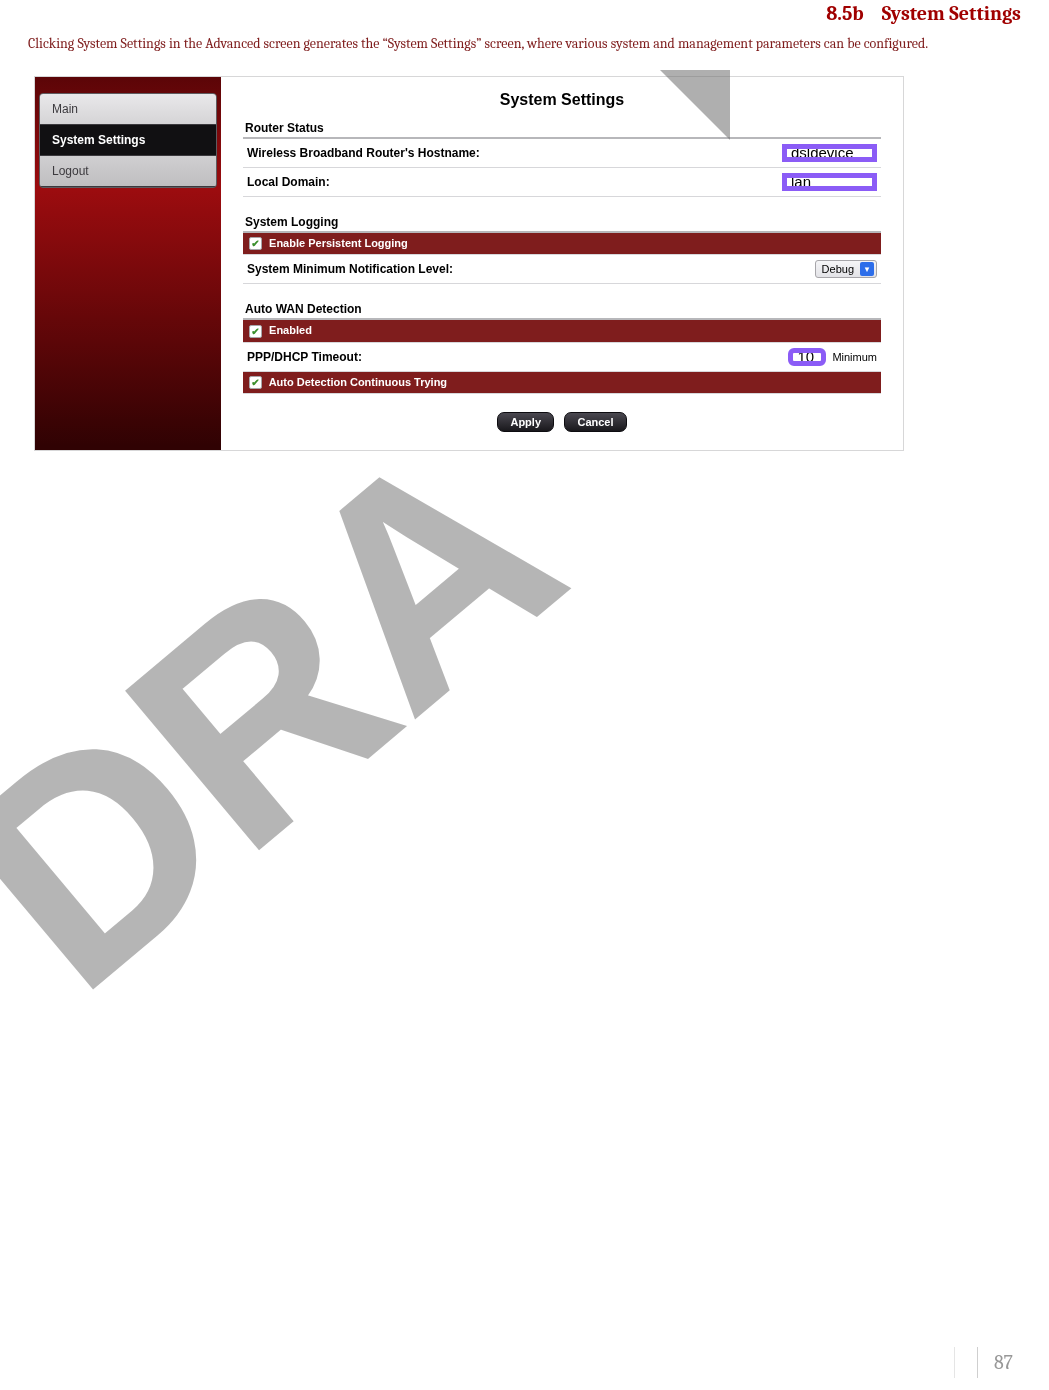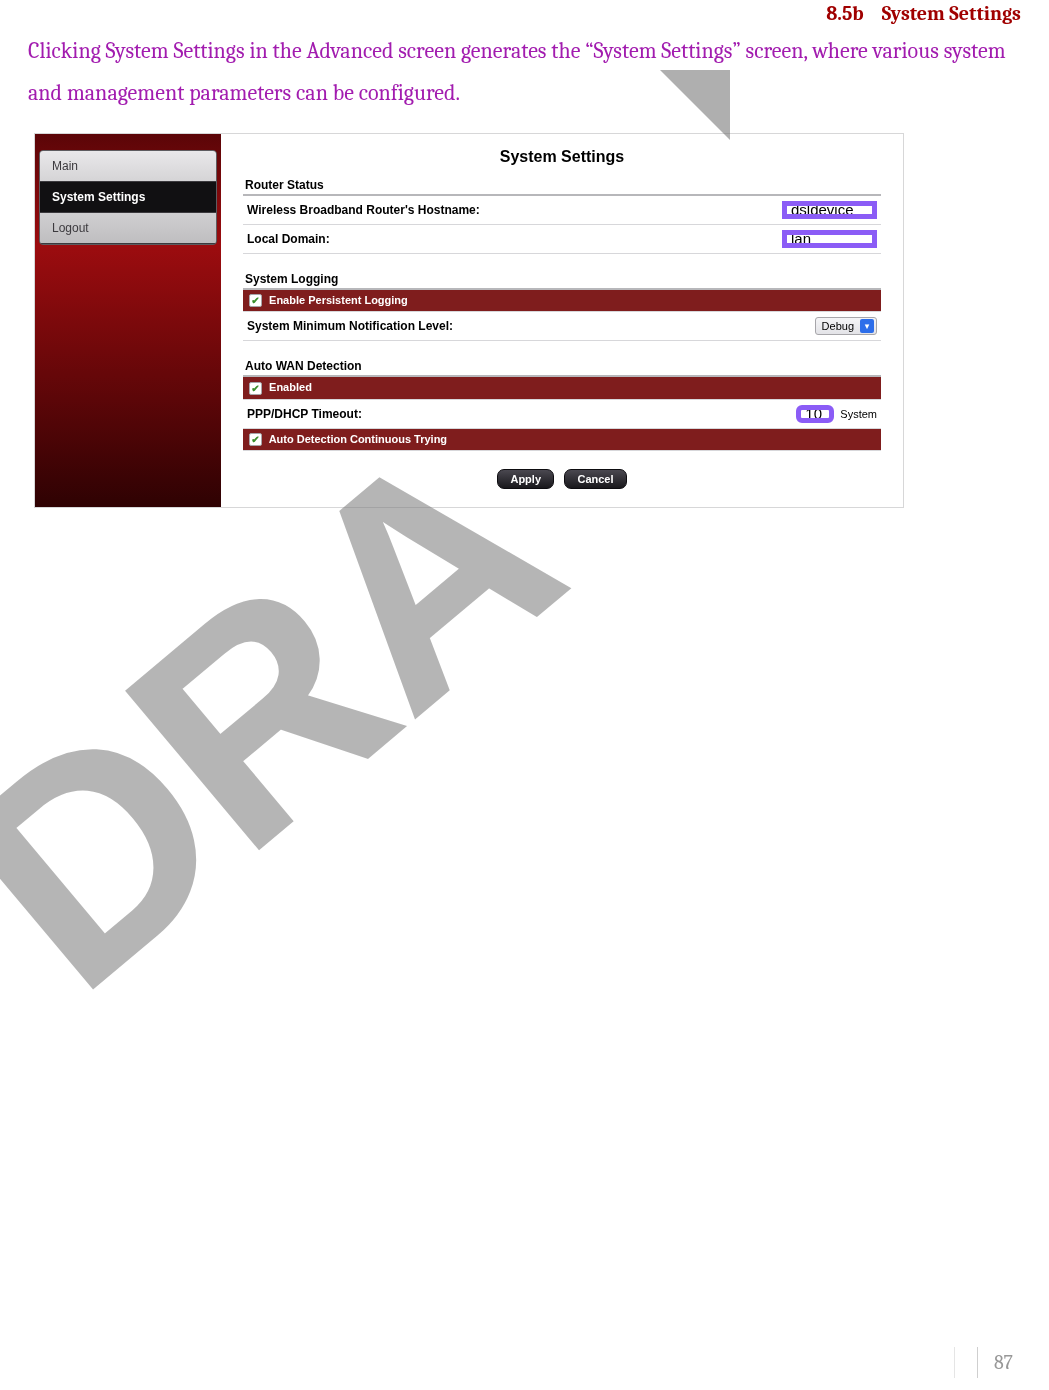--- a/index.html
+++ b/index.html
@@ -17,22 +17,22 @@
   .section-heading {
     color: #a00000;
     font-size: 20px;
     font-weight: bold;
     margin-bottom: 6px;
     padding-top: 2px;
     text-align: right;
   }
   .section-num { margin-right: 18px; }
   .body-text {
-    font-size: 22px;
-    color: #a21caf;
+    font-size: 14px;
+    color: #7f1d1d;
     line-height: 1.9;
     margin-bottom: 10px;
   }
 
   
   .shot {
     width: 870px;
     border: 1px solid #d7d7d8;
     margin: 18px 0 0 6px;
     position: relative;
@@ -269,21 +269,21 @@
 
         <div class="group-head">Auto WAN Detection</div>
         <div class="chk-row">
           <span class="chk">✔</span>
           <span>Enabled</span>
         </div>
         <div class="row">
           <span class="lbl">PPP/DHCP Timeout:</span>
           <span class="seconds-wrap">
             <input class="input-text sm" value="10" style="">
-            <span style="font-size:11px;">System</span>
+            <span style="font-size:11px;">Minimum</span>
           </span>
         </div>
         <div class="chk-row">
           <span class="chk">✔</span>
           <span>Auto Detection Continuous Trying</span>
         </div>
 
         <div class="actions">
           <span class="btn">Apply</span>
           <span class="btn">Cancel</span>

